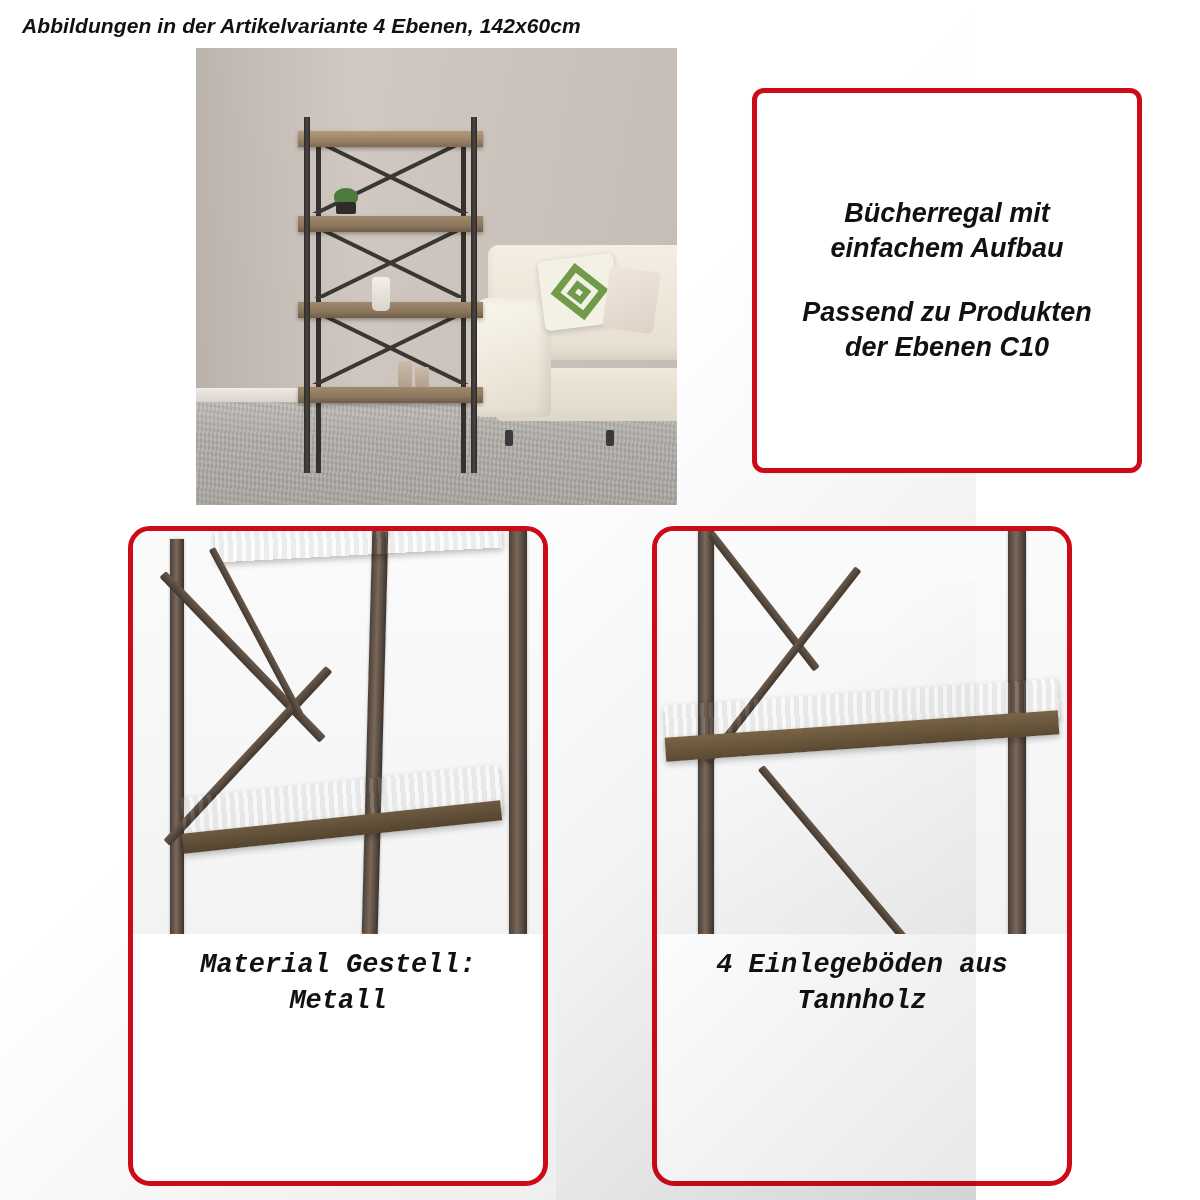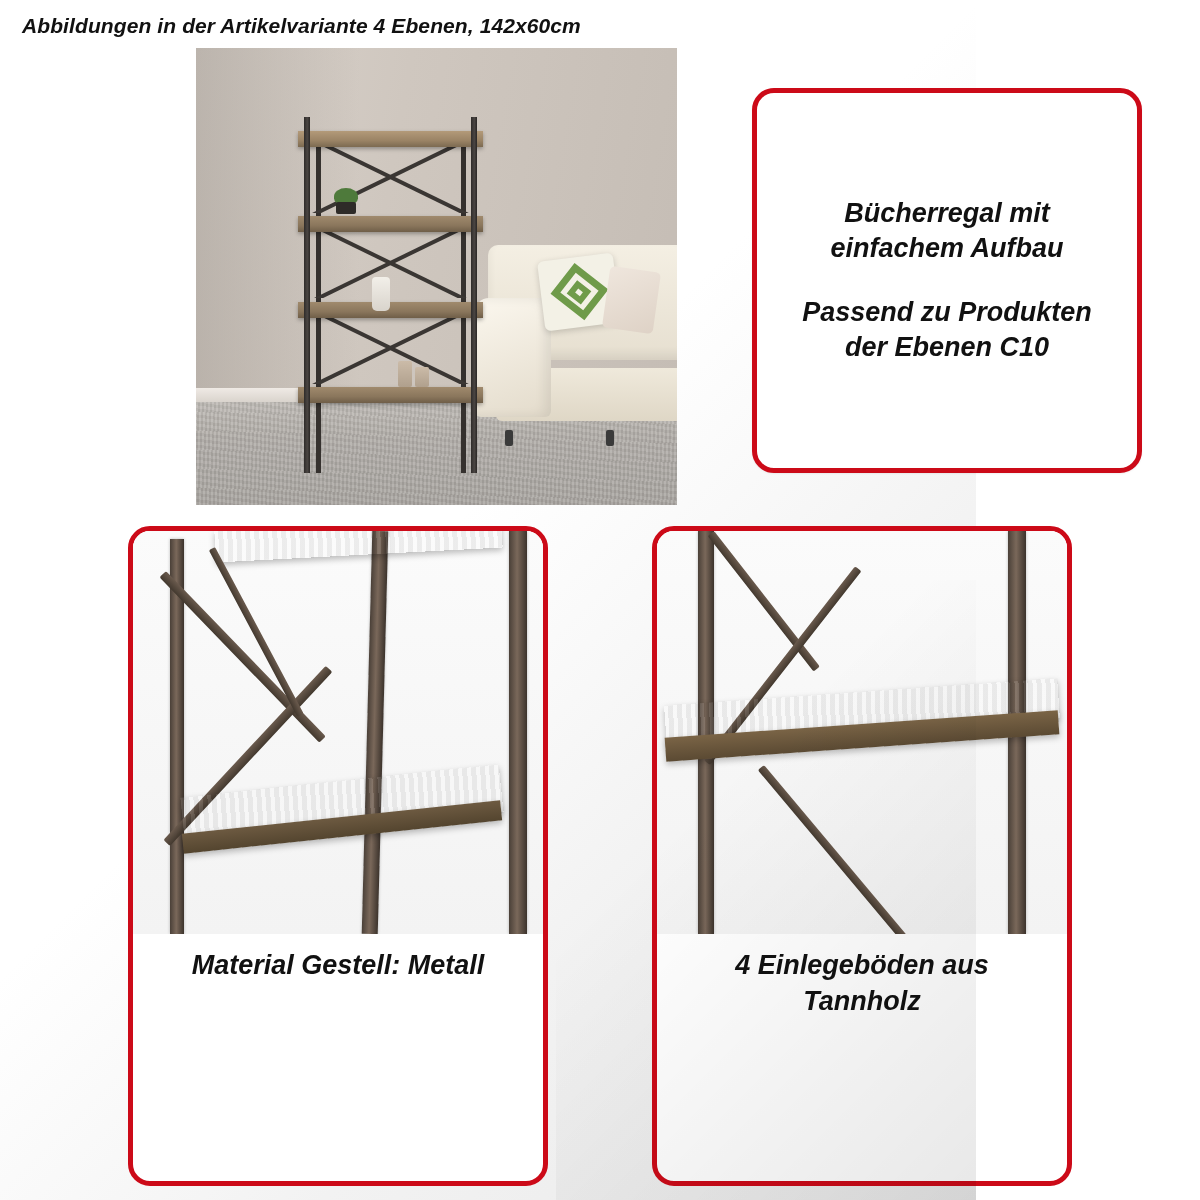--- a/index.html
+++ b/index.html
@@ -175,21 +175,21 @@
   }
   .candles i { display: block; width: 14px; background: linear-gradient(180deg, #cbbba8, #b0a08d); border-radius: 2px; }
   .candles i:first-child { height: 26px; }
   .candles i:last-child { height: 20px; }
 
   
   .callout {
     position: absolute;
     background: #ffffff;
     border: 5px solid #cc0a18;
-    border-radius: 22px;
+    border-radius: 12px;
     box-shadow: 0 1px 2px rgba(0,0,0,.06);
   }
   .callout-1 { left: 752px; top: 88px; width: 390px; height: 385px; }
   .callout-text {
     position: absolute;
     left: 26px; right: 26px; top: 50%;
     transform: translateY(-50%);
     text-align: center;
     font-size: 27px;
     font-weight: bold;
@@ -200,20 +200,21 @@
   .callout-text p { margin: 0; }
   .callout-text p + p { margin-top: 28px; }
 
   
   .detail-box {
     position: absolute;
     background: #ffffff;
     border: 5px solid #cc0a18;
     border-radius: 22px;
     overflow: hidden;
+    font-family: Liberation Mono, monospace;
   }
   .detail-left  { left: 128px; top: 526px; width: 420px; height: 660px; }
   .detail-right { left: 652px; top: 526px; width: 420px; height: 660px; }
   .detail-photo {
     position: absolute; left: 0; top: 0; width: 100%; height: 62%;
     overflow: hidden;
     background: #efefef;
   }
   .detail-caption {
     position: absolute;

